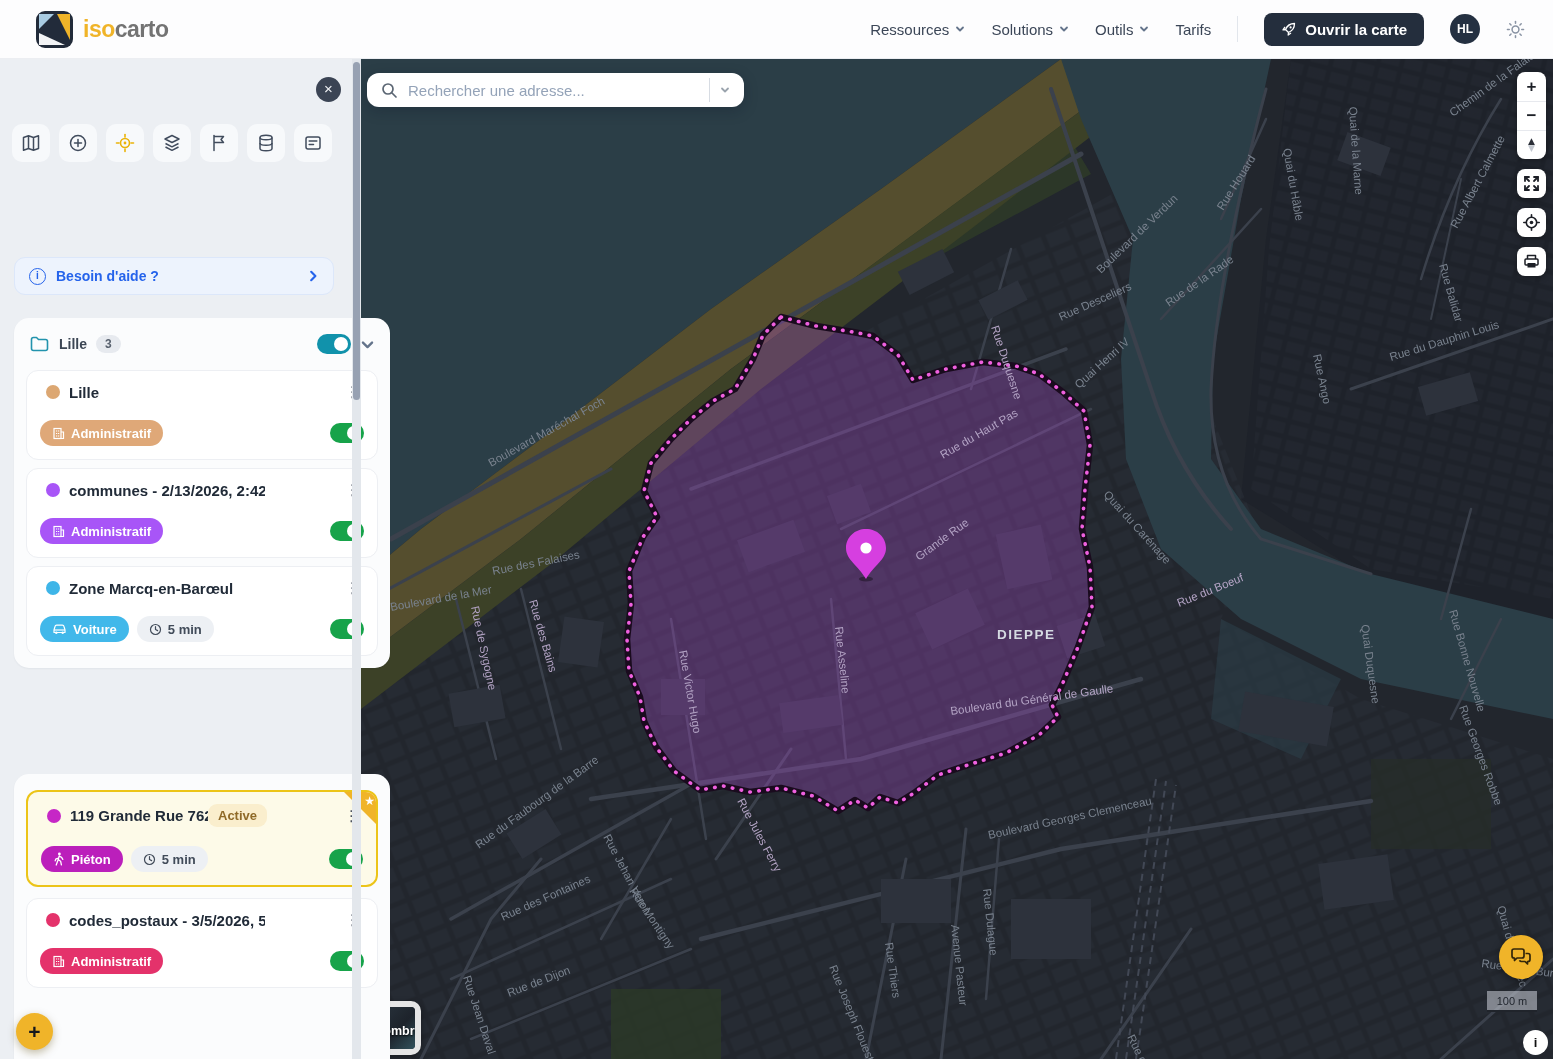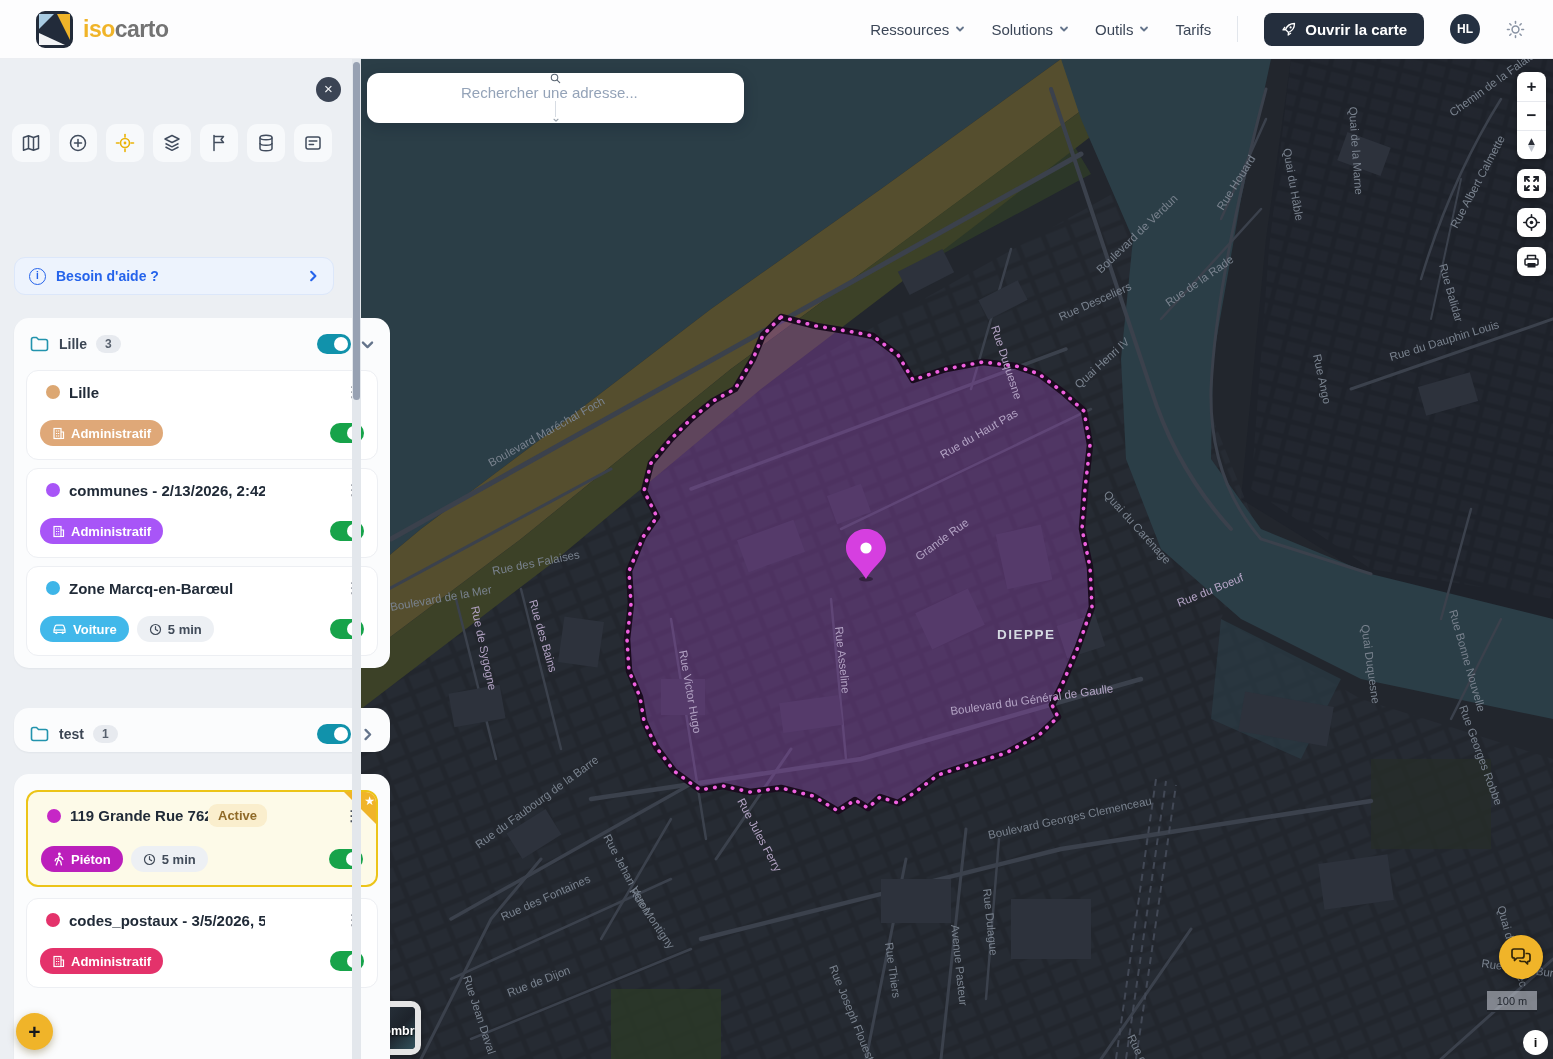--- a/index.html
+++ b/index.html
@@ -88,23 +88,23 @@
   .scroll-track { position:absolute; right:0; top:0; width:9px; height:1000px; background:#e3e7ec; }
   .scroll-thumb { position:absolute; right:1px; top:3px; width:7px; height:338px; border-radius:4px;
                   background:#97a1b2; cursor:grab; }
 
   
   .map { position:absolute; left:361px; top:59px; width:1192px; height:1000px; background:#22262d; overflow:hidden; }
   .map svg.basemap { position:absolute; inset:0; }
   text.street { font-family:"Liberation Sans", sans-serif; font-size:11.5px; fill:#79828e; }
   text.street.in-zone { fill:#b3a3c4; }
   text.city-lbl { font-size:13.5px; font-weight:700; fill:#d5dae2; letter-spacing:1.5px; }
-  .searchbar { position:absolute; left:6px; top:14px; width:377px; height:50px; background:#fff;
+  .searchbar { position:absolute; left:6px; top:14px; width:377px; height:34px; background:#fff;
                border-radius:12px; box-shadow:0 4px 14px rgba(10,20,40,.25); display:flex;
-               align-items:center; padding:0 14px; z-index:10;flex-direction:column; }
+               align-items:center; padding:0 14px; z-index:10; }
   .searchbar input { flex:1; border:none; outline:none; font-size:15px; color:#334155;
                      font-family:"Liberation Sans", sans-serif; margin-left:10px; background:transparent; }
   .searchbar input::placeholder { color:#94a3b8; }
   .sb-divider { width:1px; height:24px; background:#d7dce3; margin:0 10px; }
   .map-ctl { position:absolute; right:7px; background:#fff; border-radius:8px;
              box-shadow:0 2px 6px rgba(0,0,0,.3); z-index:10; }
   .zoom-group { top:13px; width:29px; }
   .zg-cell { width:29px; height:29px; display:flex; align-items:center; justify-content:center;
              font-size:17px; font-weight:700; color:#1c1f26; cursor:pointer; }
   .zg-cell + .zg-cell { border-top:1px solid #e7e9ee; }
@@ -344,35 +344,20 @@
             </svg>
           <span>5 min</span>
         </span>
         <div class="toggle green">
             <div class="knob"></div>
           </div>
       </div>
     </div>
   </section>
 
-  <section class="group g-test">
-    <div class="group-head">
-      <svg width="19" height="16" viewBox="0 0 19 16" fill="none" stroke-width="1.6" stroke-linejoin="round" style="stroke:#2293ad">
-          <path d="M1.5 3.5 C1.5 2.4 2.4 1.5 3.5 1.5 H6.5 L8.5 3.5 H15.5 C16.6 3.5 17.5 4.4 17.5 5.5 V12.5 C17.5 13.6 16.6 14.5 15.5 14.5 H3.5 C2.4 14.5 1.5 13.6 1.5 12.5 Z"></path>
-        </svg>
-      <span class="group-name">test</span>
-      <span class="count-pill">1</span>
-      <div class="toggle teal">
-          <div class="knob"></div>
-        </div>
-      <svg class="chev-s" width="13" height="13" viewBox="0 0 10 10">
-          <polyline points="3.5,1.5 7,5 3.5,8.5"></polyline>
-        </svg>
-    </div>
-  </section>
 
   <section class="group g-trier">
 
     <div class="zone-card active-card">
       <div class="ribbon">
           <span>★</span>
         </div>
       <div class="zc-row1">
         <span class="zc-dot" style="background: rgb(198, 39, 198);"></span>
         <span class="zc-name">119 Grande Rue 7620</span>

